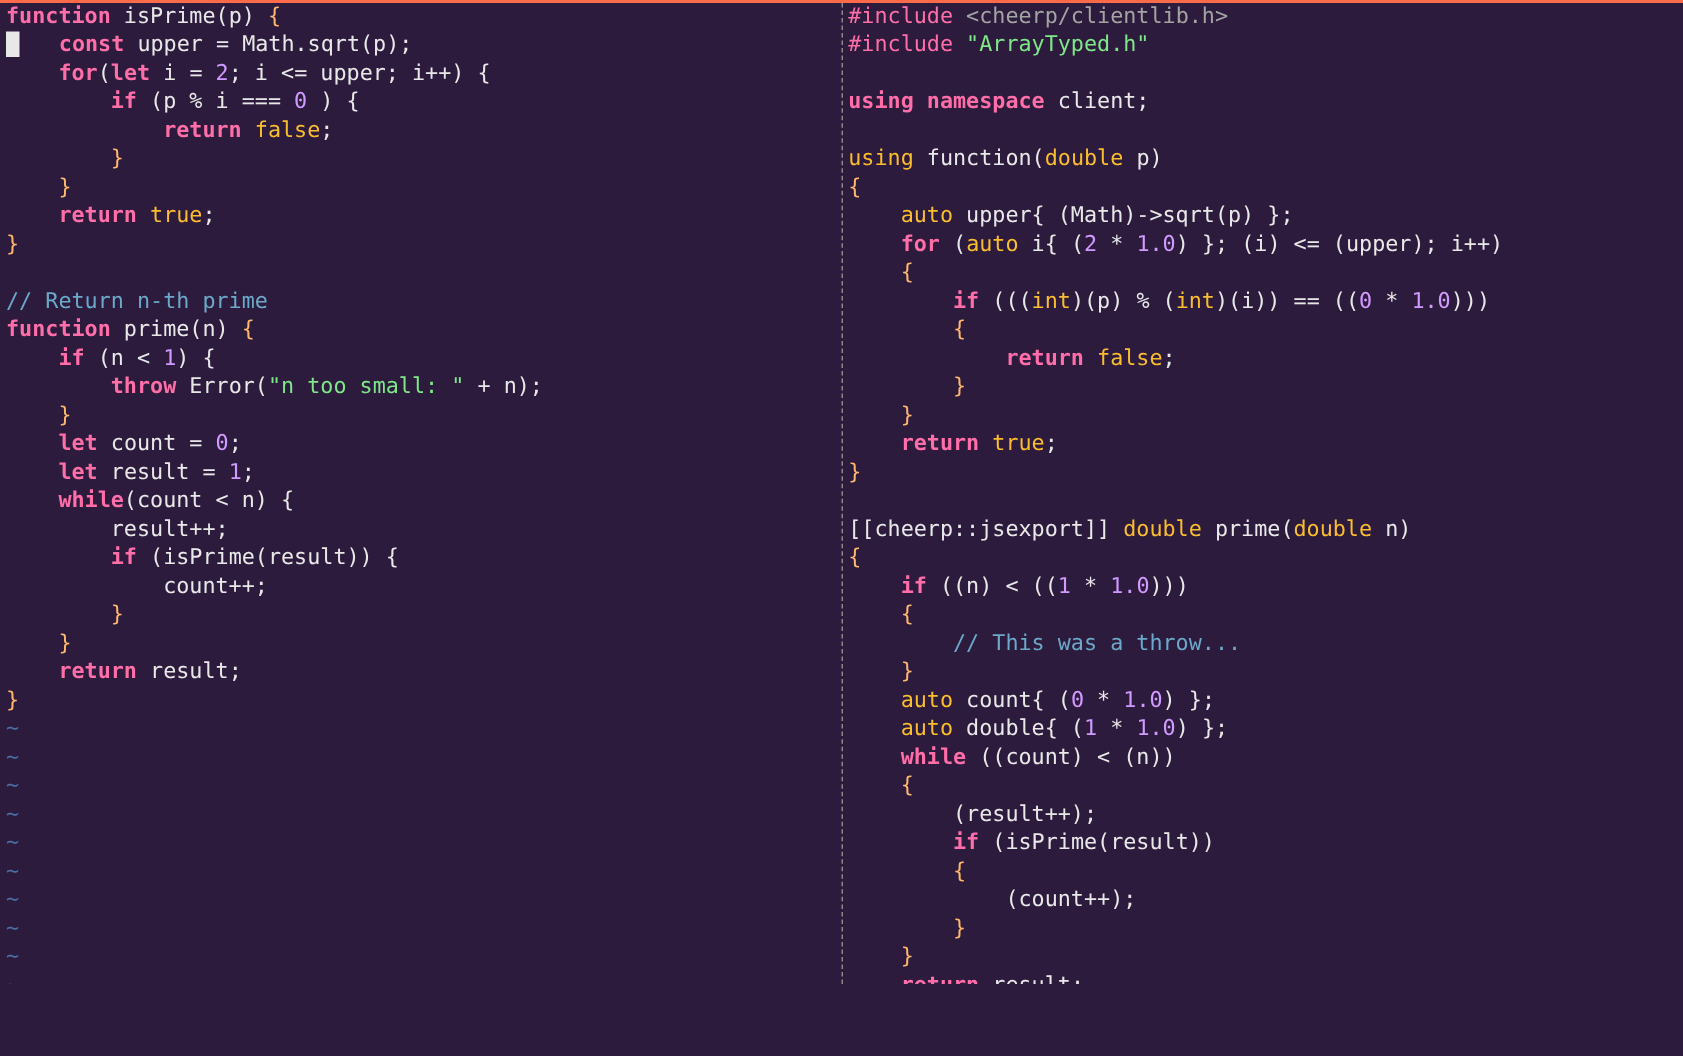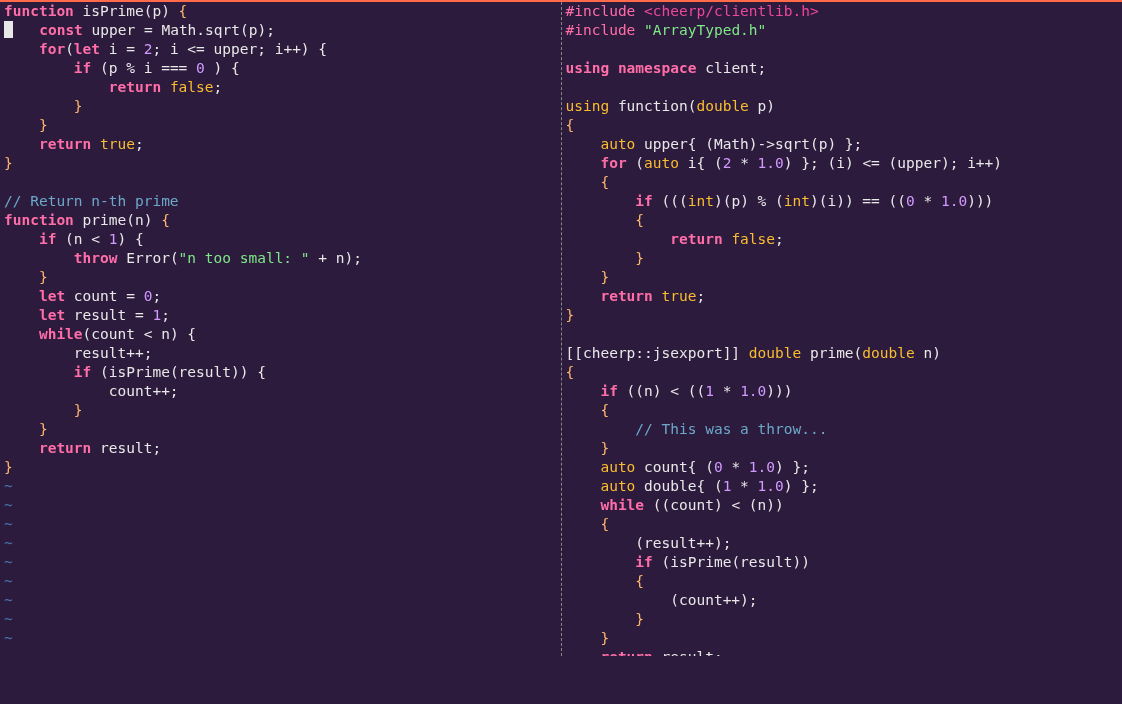--- a/index.html
+++ b/index.html
@@ -35,21 +35,21 @@
     background: #e8e8e8;
     width: 9px;
     height: 17px;
     vertical-align: text-bottom;
   }
   
   .kw   { color: #ff6ea8; font-weight: bold; }                     
   .typc { color: #fabd2f; }
   .num  { color: #d19aff; }                     
   .str  { color: #7ee787; }                     
-  .ang  { color: #ec4899; }                     
+  .ang  { color: #a3a3a3; }                     
   .cmt  { color: #6ba8c9; font-style: normal; }
   .pun  { color: #ffb86c; }                     
   .plain{ color: #e8e8e8; }
   .tilde{ color: #4a6fa5; }
   .inc  { color: #ff6ea8; text-align: center; }
 </style>
 </head>
 <body>
 
 <div class="topbar"></div>

